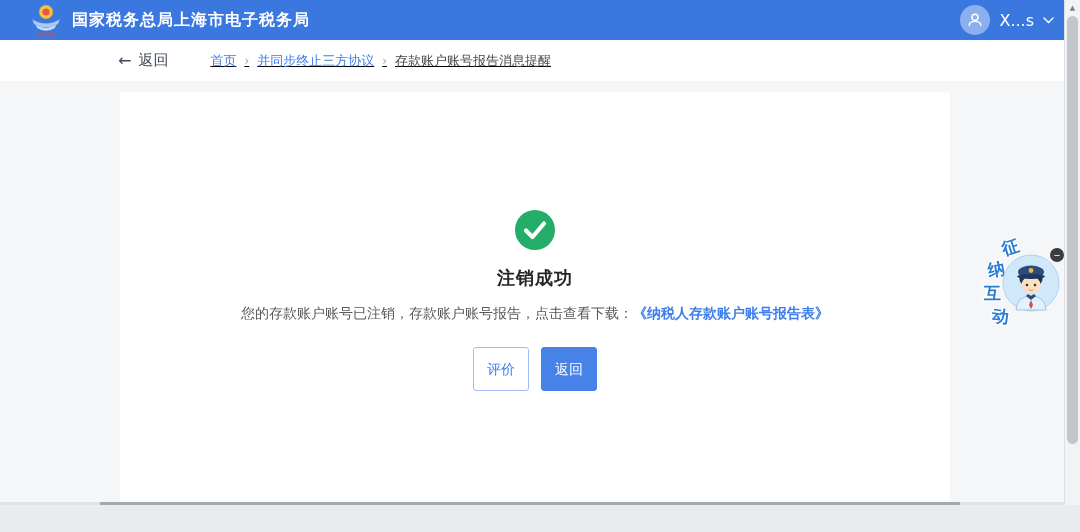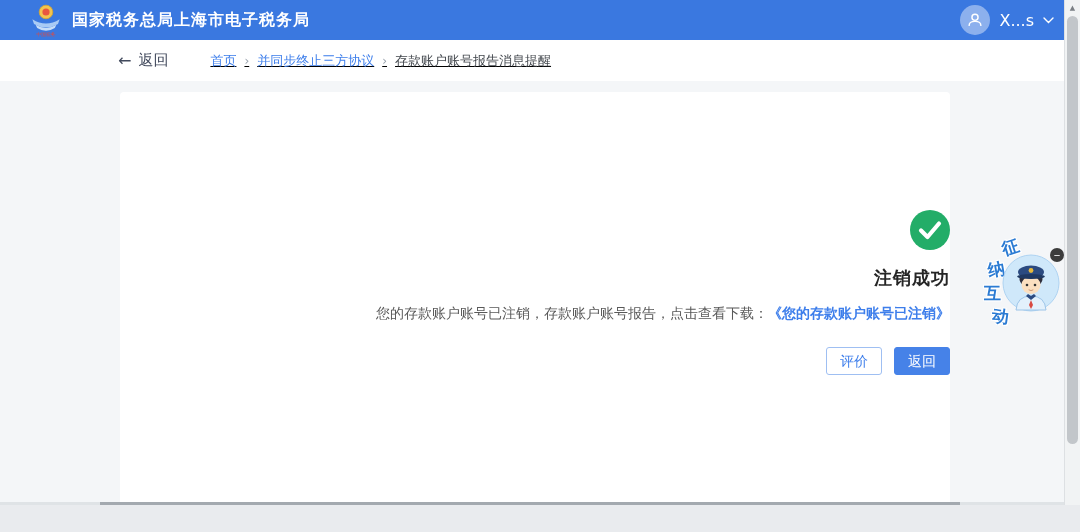--- a/index.html
+++ b/index.html
@@ -22,27 +22,27 @@
   .back-btn { display:flex; align-items:center; gap:7px; color:#41495c; font-size:15px; cursor:pointer; }
   .back-arrow { font-size:16px; line-height:1; }
   .back-label { font-weight:500; }
   .breadcrumb { margin-left:42px; display:flex; align-items:center; gap:8px; font-size:13px;text-decoration:underline; }
   .crumb-link { color:#3D7EEB; text-decoration:none; cursor:pointer; }
   .crumb-sep { color:#9aa3ad; font-size:12px; }
   .crumb-current { color:#42474d; }
 
   
   .card { position:absolute; left:120px; top:92px; width:830px; height:440px; background:#fff;
-    border-radius:4px 4px 0 0; display:flex; flex-direction:column; align-items:flex-end; padding-top:118px; }
+    border-radius:4px 4px 0 0; display:flex; flex-direction:column; align-items:center; padding-top:118px; }
   .check-icon { width:40px; height:40px; }
   .result-title { margin-top:16px; font-size:18px; font-weight:600; color:#262626; letter-spacing:1px; }
   .result-msg { margin-top:15px; font-size:14px; color:#595959; }
   .dl-link { color:#3D7EEB; font-weight:bold; text-decoration:none; cursor:pointer; }
   .btn-row { margin-top:24px; display:flex; gap:12px; }
-  .btn { font-size:14px; line-height:1; padding:6px 13px; border-radius:3px; cursor:pointer;
+  .btn { font-size:14px; line-height:1; padding:14px 13px; border-radius:3px; cursor:pointer;
     font-family:"DejaVu Sans","Liberation Sans",sans-serif; }
   .btn-ghost { background:#fff; border:1px solid #9FBFF2; color:#3D7EEB; }
   .btn-primary { background:#4682E8; border:1px solid #4682E8; color:#fff; }
 
   
   .widget { position:absolute; left:984px; top:232px; width:80px; height:92px; z-index:50; cursor:pointer; }
   .mascot { position:absolute; left:18px; top:22px; width:58px; height:58px; }
   .w-char { position:absolute; font-size:17px; font-weight:bold; color:#2B7BD3;
     text-shadow:-1px -1px 0 #fff, 1px -1px 0 #fff, -1px 1px 0 #fff, 1px 1px 0 #fff, 0 0 3px #fff; }
   .w-c0 { left:18px; top:4px;  transform:rotate(-18deg); }
@@ -104,21 +104,21 @@
     </div>
   </nav>
 
   <main class="card">
     <svg class="check-icon" viewBox="0 0 40 40">
       <circle cx="20" cy="20" r="20" fill="#23AD68"></circle>
       <polyline points="11,20.5 17.5,27 29,13.5" fill="none" stroke="#fff" stroke-width="4.2" stroke-linecap="round" stroke-linejoin="round"></polyline>
     </svg>
     <h2 class="result-title">注销成功</h2>
     <p class="result-msg">
-      <span>您的存款账户账号已注销，存款账户账号报告，点击查看下载：</span><a class="dl-link">《您的存款账户账号已注销》</a>
+      <span>您的存款账户账号已注销，存款账户账号报告，点击查看下载：</span><a class="dl-link">《纳税人存款账户账号报告表》</a>
     </p>
     <div class="btn-row">
       <button class="btn btn-ghost">评价</button>
       <button class="btn btn-primary">返回</button>
     </div>
   </main>
 
   <div class="widget">
     <span class="w-char w-c0">征</span>
     <span class="w-char w-c1">纳</span>

